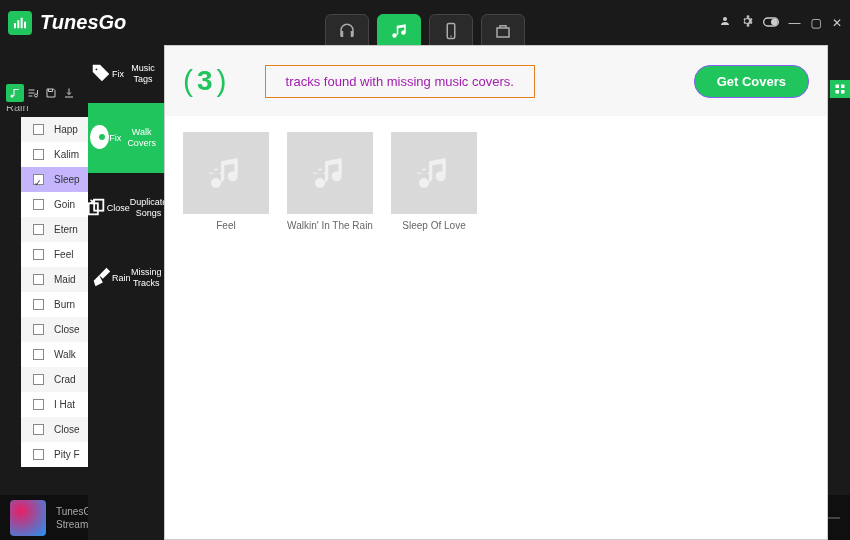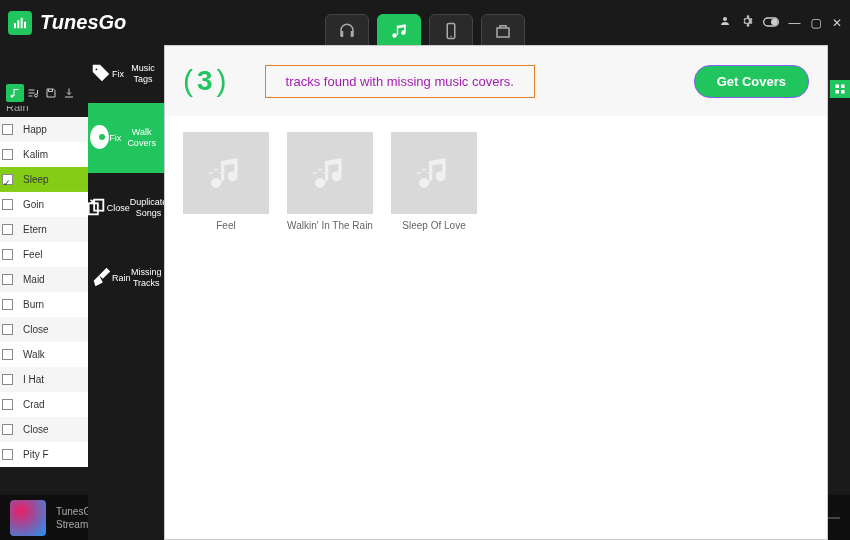--- a/index.html
+++ b/index.html
@@ -23,24 +23,24 @@
 .maincontainer { position: relative; height: 450px; }
 
 .lefttoolbar { position: absolute; left: 0; top: 35px; display: flex; align-items: center; gap: 0; background: #1a1a1a; padding: 4px 6px; z-index: 2; }
 .ltb-btn { width: 18px; height: 18px; display: flex; align-items: center; justify-content: center; cursor: pointer; }
 .ltb-btn.active { background: #21c55d; border-radius: 2px; }
 .ltb-btn svg { width: 12px; height: 12px; fill: #ccc; }
 
 .lefthead { position: absolute; left: 6px; top: 56px; color: #aaa; font-size: 11px; }
 
 .tracklist { position: absolute; left: 0; top: 72px; width: 90px; }
-.track-row { height: 25px; display: flex; align-items: center; padding-left: 2px; border-bottom: 1px solid rgba(255,255,255,0.05); }
+.track-row { height: 25px; display: flex; align-items: center; padding-left: 12px; border-bottom: 1px solid rgba(255,255,255,0.05); margin-left: 21px; }
 .track-row:nth-child(odd) { background: #f5f5f5; }
 .track-row:nth-child(even) { background: #fff; }
-.track-row.checked { background: #84cc16; }
+.track-row.checked { background: #c4b5fd; }
 .track-chk { width: 11px; height: 11px; border: 1px solid #888; margin-right: 10px; background: #fff; }
 .track-chk.on::after { content: "✓"; font-size: 9px; color: #333; position: relative; top: -3px; left: 0px; }
 .track-name { font-size: 10px; color: #333; white-space: nowrap; overflow: hidden; }
 
 .sidepanel { position: absolute; left: 88px; top: 0; width: 76px; height: 495px; background: #1a1a1a; z-index: 3; }
 .sp-item { height: 58px; display: flex; flex-direction: row; align-items: center; justify-content: center; cursor: pointer; color: #fff; font-size: 9px; text-align: center; line-height: 1.2; padding: 4px 2px; }
 .sp-item.active { background: #21c55d; }
 .sp-item.tall { height: 70px; }
 .sp-ico { width: 26px; height: 26px; display: flex; align-items: center; justify-content: center; margin-bottom: 2px; }
 .sp-ico svg { width: 22px; height: 22px; fill: #fff; }
@@ -215,25 +215,25 @@
       <div class="track-row">
         <div class="track-chk"></div>
         <div class="track-name">Close</div>
       </div>
       <div class="track-row">
         <div class="track-chk"></div>
         <div class="track-name">Walk</div>
       </div>
       <div class="track-row">
         <div class="track-chk"></div>
+        <div class="track-name">Crad</div>
+      </div>
+      <div class="track-row">
+        <div class="track-chk"></div>
         <div class="track-name">I Hat</div>
-      </div>
-      <div class="track-row">
-        <div class="track-chk"></div>
-        <div class="track-name">Crad</div>
       </div>
       <div class="track-row">
         <div class="track-chk"></div>
         <div class="track-name">Close</div>
       </div>
       <div class="track-row">
         <div class="track-chk"></div>
         <div class="track-name">Pity F</div>
       </div>
     </div>

